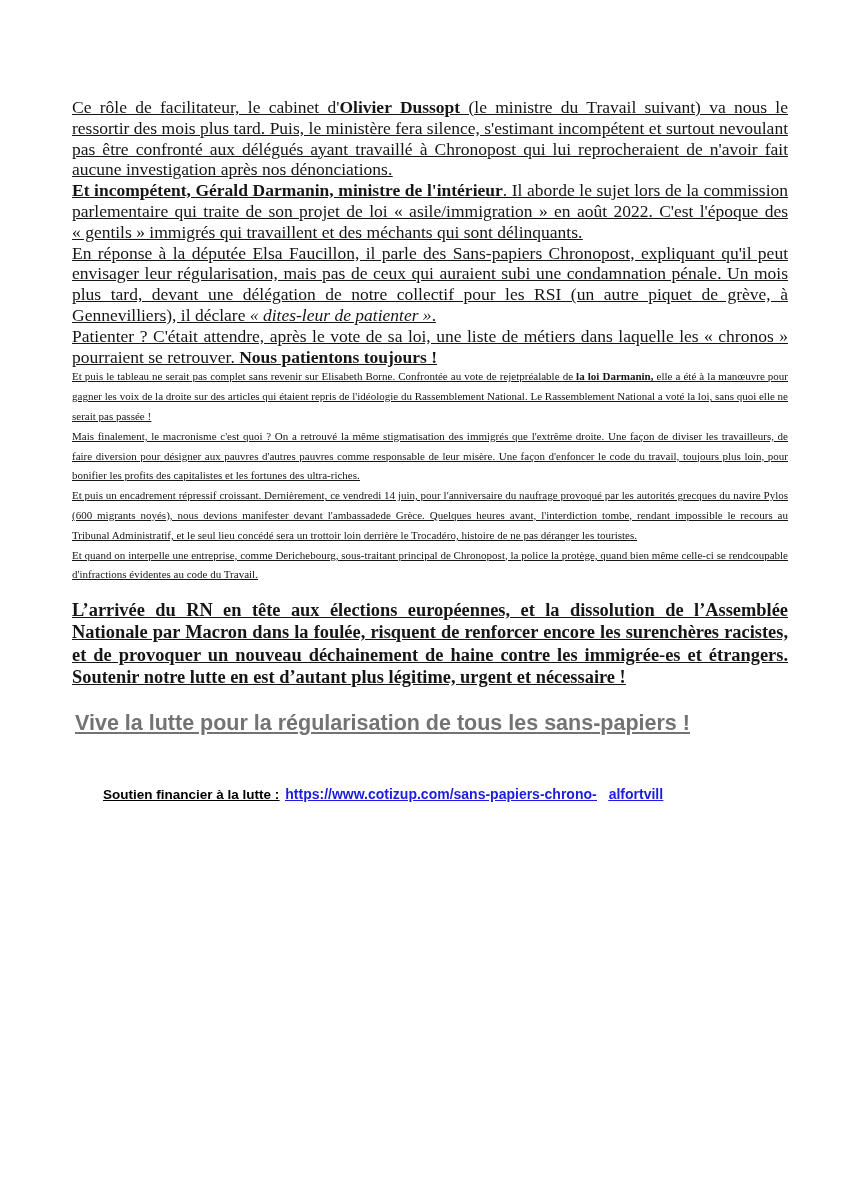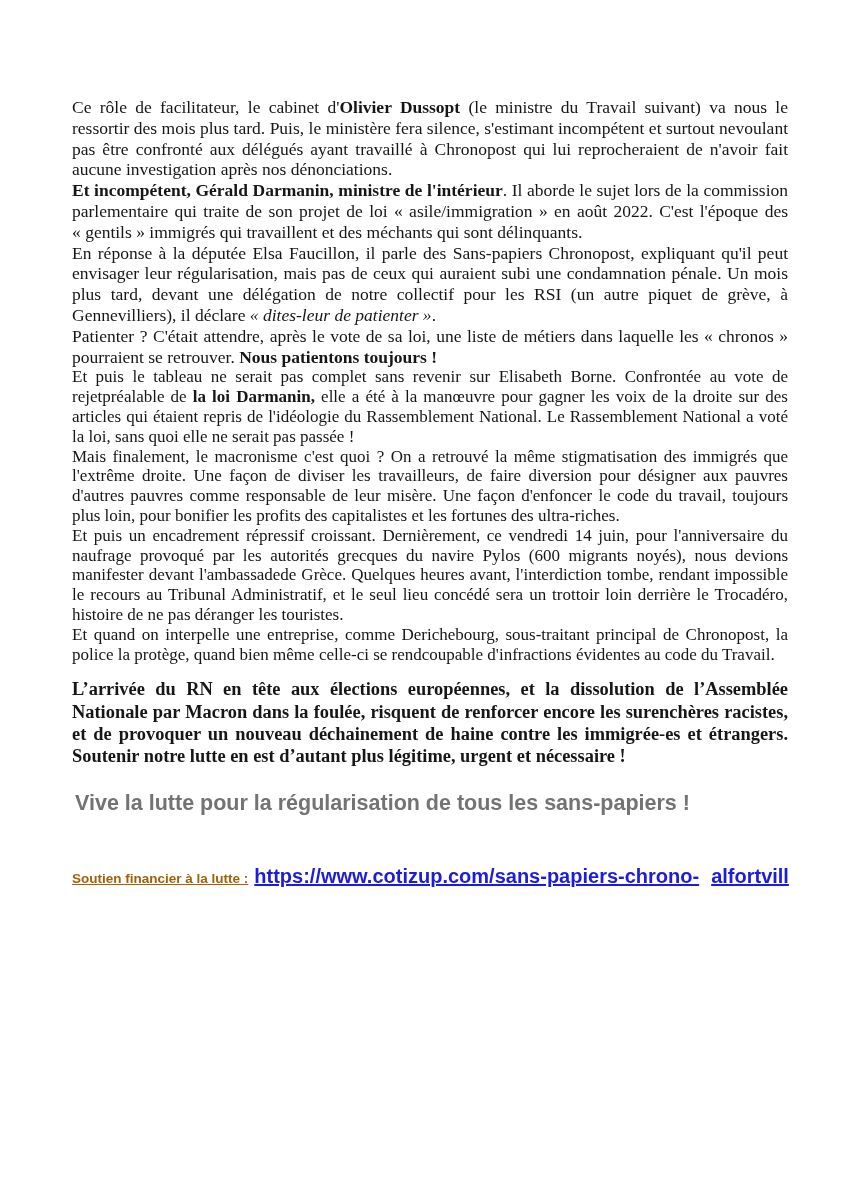--- a/index.html
+++ b/index.html
@@ -1,15 +1,15 @@
 <!DOCTYPE html>
 <html lang="fr" style="--link-color: #1c1ce0;"><head>
 <meta charset="utf-8">
 <style>
-  * { box-sizing: border-box; margin: 0; padding: 0; }
+  * { box-sizing: border-box; margin: 0; padding: 0; text-decoration: underline; }
   html, body { background: #ffffff; }
   body {
     width: 848px; height: 1199px;
     position: relative;
     overflow: hidden;
     font-kerning: normal;
   }
   .page {
     position: absolute;
     left: 72px; top: 97px;
@@ -25,21 +25,21 @@
   .block-a p { margin: 0; }
   .heading {
     font-family: "Liberation Serif", serif;
     font-weight: bold;
     font-size: 21px;
     line-height: 26px;
     margin: 17px 0 17px 0;
   }
   .block-b {
     font-family: "Liberation Serif", serif;
-    font-size: 17px;
+    font-size: 11px;
     line-height: 19.8px;
     text-align: justify;
   }
   .block-b p { margin: 0; }
   .block-c {
     margin-top: 14px;
     font-family: "Liberation Serif", serif;
     font-weight: bold;
     font-size: 18.4px;
     line-height: 22.3px;
@@ -58,25 +58,26 @@
     color: #737373;
   }
   .support {
     margin-top: 48px;
     font-family: "Liberation Sans", sans-serif;
     font-weight: bold;
     white-space: nowrap;
   }
   .support-label {
     font-size: 13.5px;
-    color: #a16207;
+    color: #000000;
     text-decoration: underline;
+    margin-left: 31px;
   }
   .support-link {
-    font-size: 20px;
+    font-size: 14px;
     color: var(--link-color, #1c1ce0);
     text-decoration: underline;
     margin-left: 6px;
   }
   .link2 { margin-left: 12px; text-align: center; }
 </style>
 </head>
 <body style="background: rgb(255, 255, 255);">
 
 <div class="page">

